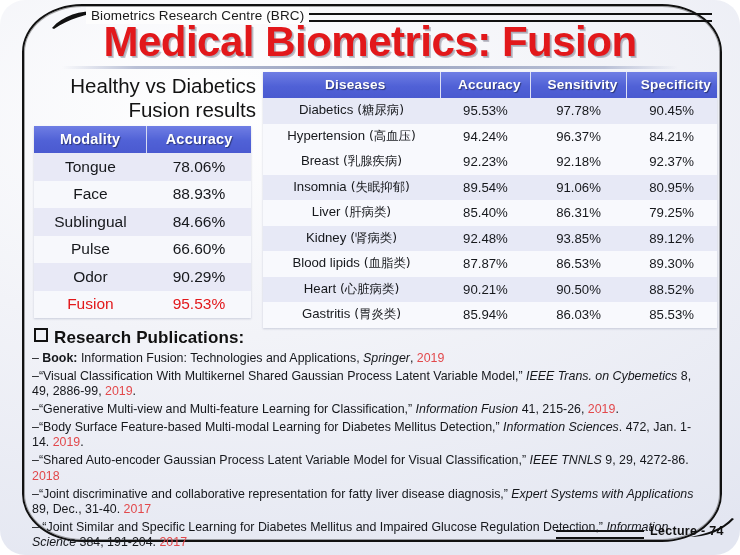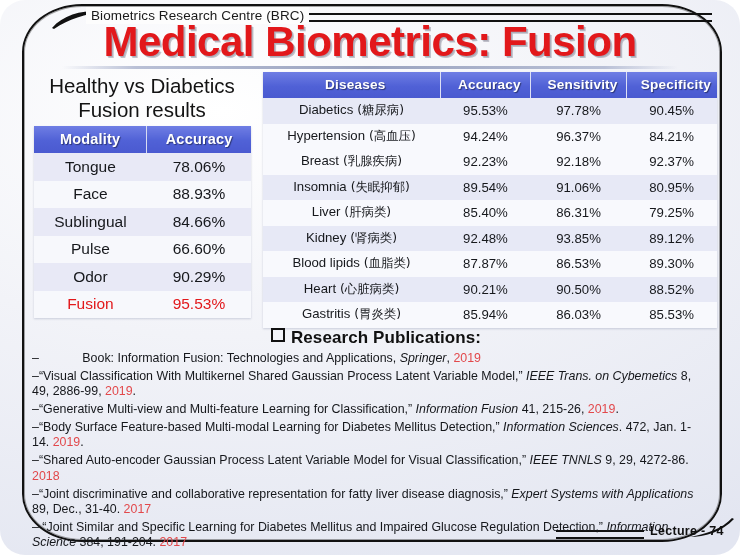--- a/index.html
+++ b/index.html
@@ -59,21 +59,21 @@
     font-family:"Liberation Sans", sans-serif;
   }
   #title-rule{
     position:absolute;left:62px;top:66px;width:616px;height:3px;z-index:7;
     background:linear-gradient(to right, rgba(255,255,255,0), #b9c0d6 12%, #9aa3bf 50%, #b9c0d6 88%, rgba(255,255,255,0));
   }
 
   
   #left-head{
     position:absolute;left:28px;top:74px;width:228px;z-index:8;
-    text-align:center;font-size:20.5px;color:#131313;line-height:1.15;
+    text-align:right;font-size:20.5px;color:#131313;line-height:1.15;
   }
   #left-table{
     position:absolute;left:34px;top:126px;width:217px;z-index:8;
     border-collapse:collapse;font-size:15.5px;
     box-shadow:0 1px 2px rgba(80,90,130,.25);
   }
   #left-table th{
     background:linear-gradient(to bottom,#6f7ee4 0%,#5061d6 55%,#4a5ad0 100%);
     color:#fff;font-size:14.5px;font-weight:bold;
     padding:5px 0 6px 0;text-align:center;
@@ -113,33 +113,33 @@
   #right-table tr.even td{background:#f8f9fd;}
   .cn{font-family:"DejaVu Sans", sans-serif;font-size:12.4px;}
 
   
   #pubs{
     position:absolute;left:32px;top:328px;width:676px;z-index:8;
     color:#141414;
   }
   #pubs-head{
     font-size:17px;font-weight:bold;color:#111;
-    margin:0 0 3px 12px;letter-spacing:.1px;text-align:center;
+    margin:0 0 3px 2px;letter-spacing:.1px;
   }
   #pubs-head .sq{
     display:inline-block;width:10px;height:10px;
     border:2px solid #111;margin-right:6px;vertical-align:1px;
   }
   .pub{
     font-size:12.4px;line-height:1.24;margin:0 0 2.5px 0;
     color:#15171b;
   }
   .pub .dash{letter-spacing:0;}
   .pub i{font-style:italic;}
-  .pub b{font-weight:normal;margin-left:40px;}
+  .pub b{font-weight:bold;}
   .yr{color:#e2484b;margin-top:12px;}
 
   
   #foot-rule{
     position:absolute;left:556px;top:530px;width:88px;height:5px;z-index:7;
     border-top:2px solid #111;border-bottom:2px solid #111;
   }
   #lecture{
     position:absolute;left:650px;top:524px;z-index:8;
     font-size:12.5px;font-weight:bold;color:#111;

